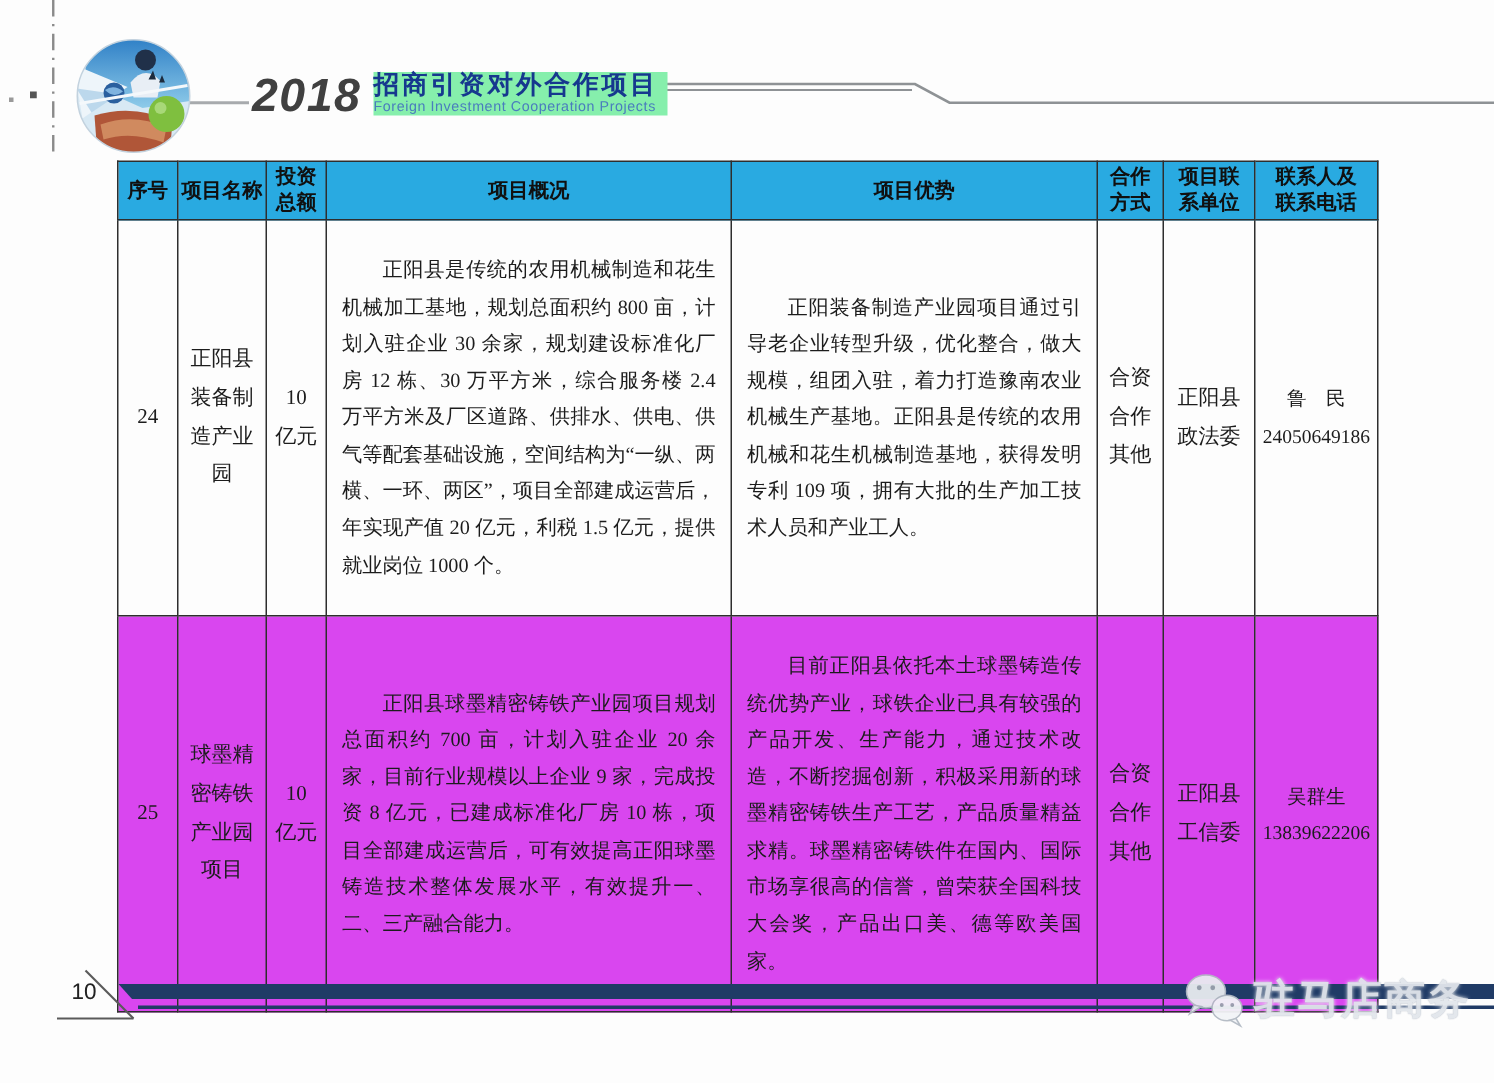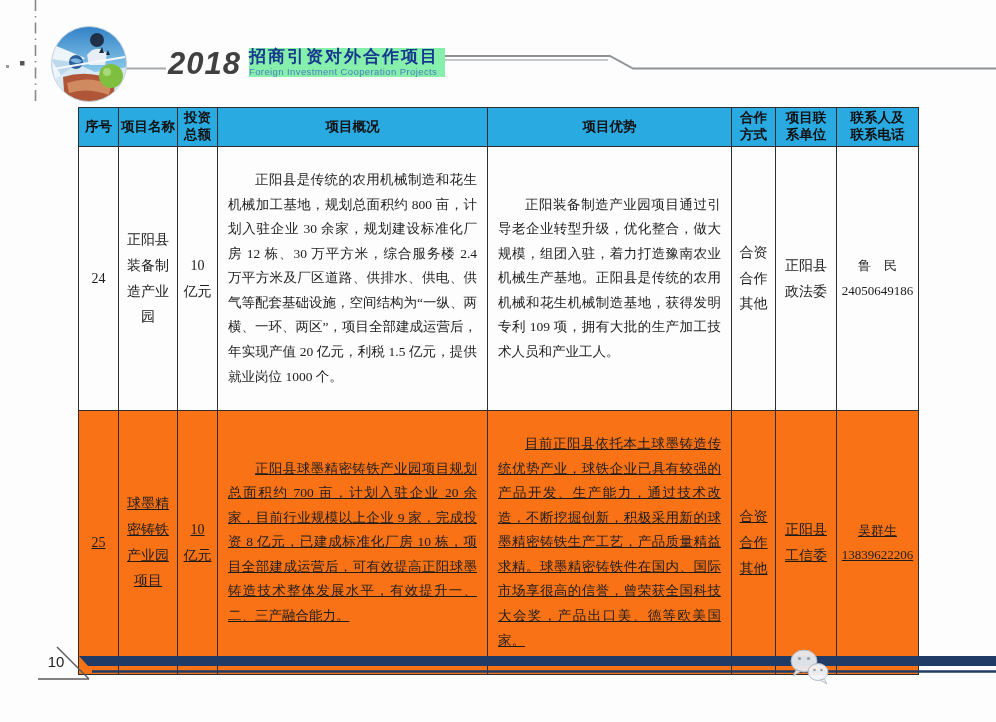--- a/index.html
+++ b/index.html
@@ -34,21 +34,21 @@
   thead th{
     background:#29aae1;
     font-family:"Liberation Sans","DejaVu Sans",sans-serif;
     font-weight:bold;font-size:13.5px;line-height:1.25;color:#101010;
     white-space:pre-line;text-align:center;height:38px;
   }
   td{font-size:14px;}
   .c{text-align:center;white-space:pre-line;line-height:1.85;}
   .para{padding:21px 10px;font-size:13.5px;line-height:1.82;text-align:justify;}
   .para p{margin:0;text-indent:2em;}
-  tr.alt td{background:#f97316;text-decoration:underline;}
+  tr.alt td{background:#d946ef;}
   
   .footer-svg{position:absolute;left:0;top:640px;width:996px;height:82px;}
   .page-no{
     position:absolute;left:41px;top:653px;width:30px;text-align:center;
     font-family:"Liberation Sans","DejaVu Sans",sans-serif;
     font-size:15px;color:#222;
   }
   .watermark{
     position:absolute;left:788px;top:646px;display:flex;align-items:center;gap:6px;
     opacity:.95;pointer-events:none;
@@ -193,13 +193,14 @@
   <svg width="42" height="40" viewBox="0 0 42 40">
     <ellipse cx="16" cy="15" rx="13" ry="11" fill="#e8ebef" stroke="#b3bac4" stroke-width="1"></ellipse>
     <path d="M8,24 L5,30 L13,25 Z" fill="#e8ebef" stroke="#b3bac4" stroke-width="1"></path>
     <circle cx="11.5" cy="12.5" r="1.6" fill="#9aa2ad"></circle>
     <circle cx="20.5" cy="12.5" r="1.6" fill="#9aa2ad"></circle>
     <ellipse cx="30" cy="26" rx="10" ry="8.5" fill="#f2f4f7" stroke="#b3bac4" stroke-width="1"></ellipse>
     <path d="M36,33 L39,38 L32,34 Z" fill="#f2f4f7" stroke="#b3bac4" stroke-width="1"></path>
     <circle cx="26.5" cy="24" r="1.3" fill="#9aa2ad"></circle>
     <circle cx="33.5" cy="24" r="1.3" fill="#9aa2ad"></circle>
   </svg>
+  <span class="watermark-text">驻马店商务</span>
 </div>
 
 </body></html>

